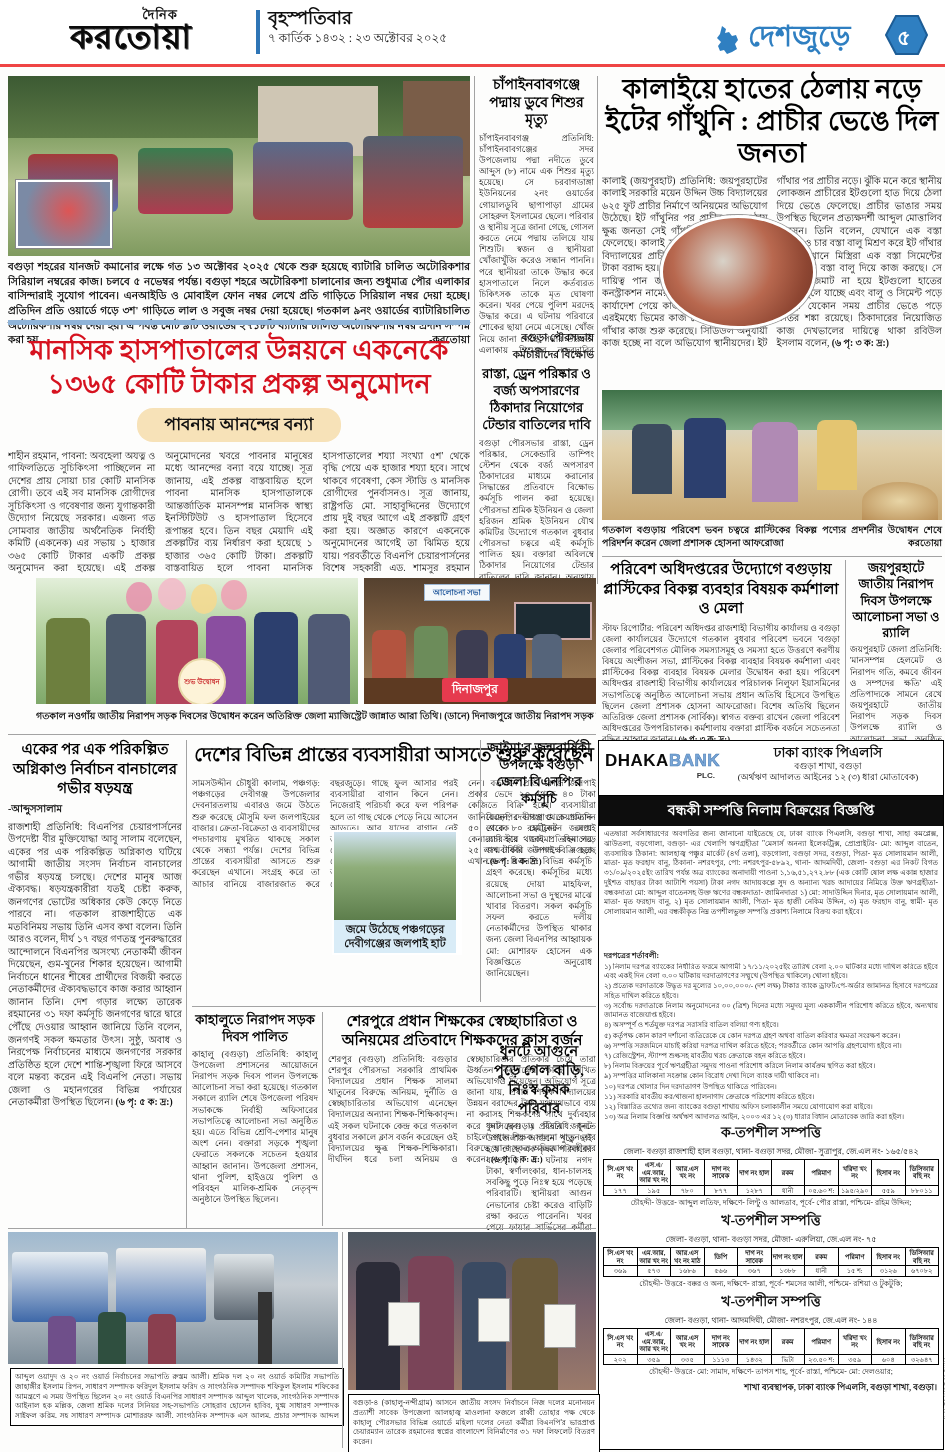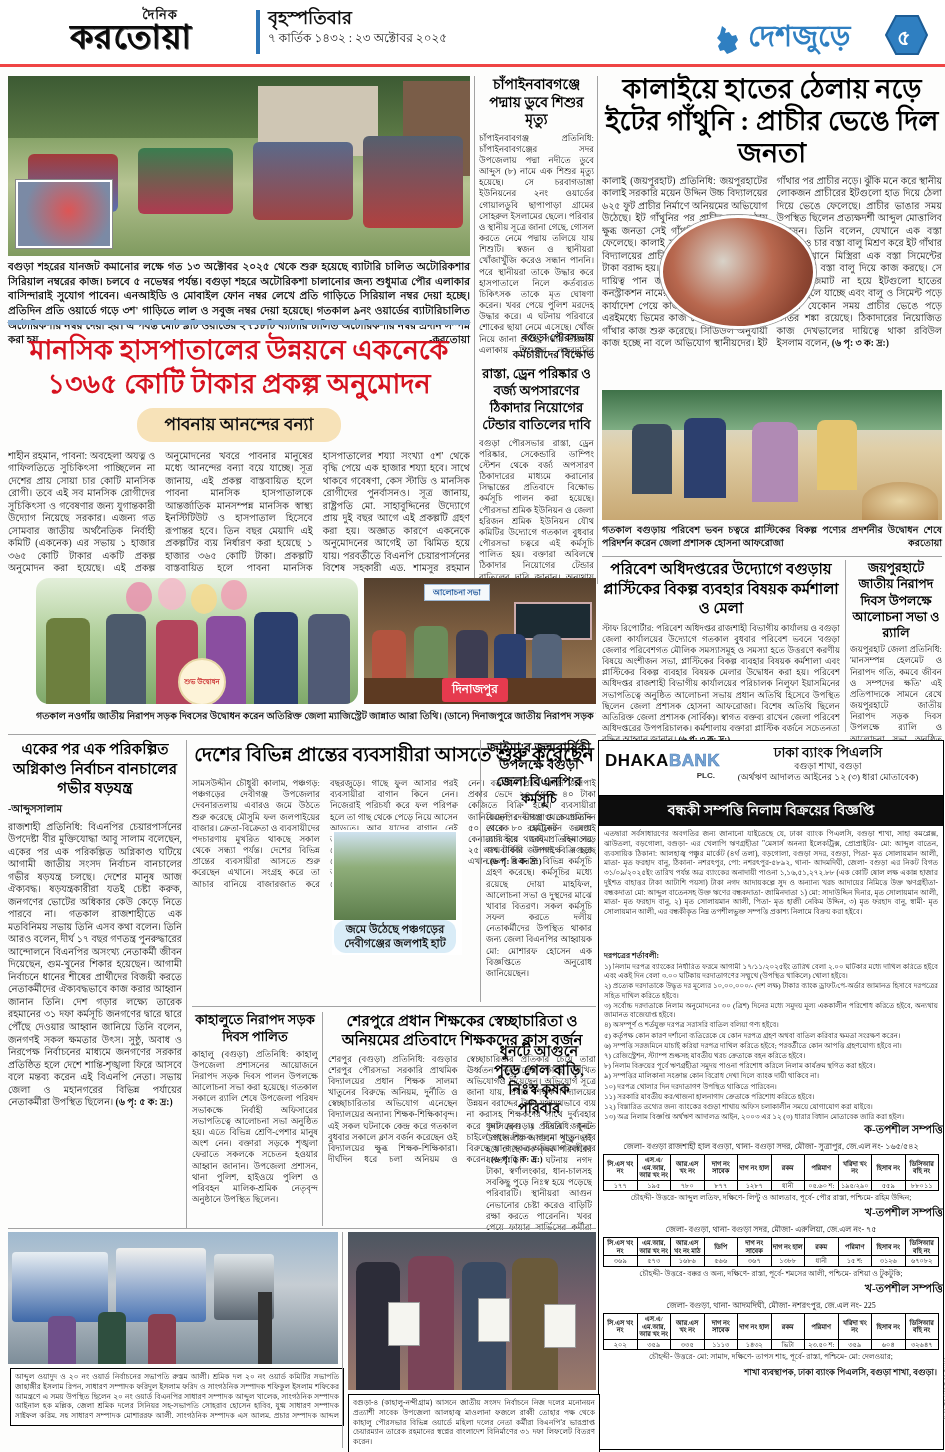--- a/index.html
+++ b/index.html
@@ -15,21 +15,21 @@
   .dateline{font-size:12px;color:#222;}
   .section-title{font-size:29px;font-weight:900;color:#2f7fc1;line-height:1;}
   .hexnum{font-size:21px;font-weight:900;fill:#ffffff;}
   
   .vr{width:1px;background:#a3a3a3;}
   .hr{height:1px;background:#a3a3a3;}
   .thickrule{height:5px;background:#8fb4d9;}
   
   .photo{overflow:hidden;background:#b9c4a8;}
   .ph-grad1{background:linear-gradient(180deg,#6f8f5a 0%,#87a368 34%,#b7c493 60%,#7f9a5f 100%);}
-  .ph-grad3{background:linear-gradient(180deg,#e3efda 0%,#b0cf9a 45%,#7fa86a 100%);border-radius:13px;}
+  .ph-grad3{background:linear-gradient(180deg,#e3efda 0%,#b0cf9a 45%,#7fa86a 100%);}
   .ph-grad4{background:linear-gradient(180deg,#55412f 0%,#7a5c3f 40%,#a3815a 100%);text-decoration:underline;}
   .ph-grad5{background:linear-gradient(180deg,#9fb9cf 0%,#c6cdd3 40%,#7d8d99 100%);}
   .ph-grad6{background:linear-gradient(180deg,#4c5660 0%,#77606b 45%,#9b7a6a 100%);}
   .ph-grad7{background:linear-gradient(180deg,#cfe0ea 0%,#e0cfa8 45%,#c8a873 100%);}
   .inset-frame{border:2px solid #fff;box-shadow:0 0 0 1px #888;}
   .oval-photo{border-radius:50%;border:3px solid #fff;box-shadow:0 0 0 1px #999;
               background:radial-gradient(circle at 40% 40%,#d8d2c8 0%,#b8684f 45%,#8e4632 75%,#6e3526 100%);}
   .balloon{border-radius:50%;position:absolute;opacity:.85;}
   .sign-red{background:#e63a4e;color:#fff;font-weight:bold;font-size:12px;padding:2px 10px;border-radius:3px;}
   .banner-white{background:#f4f8fb;color:#21589c;font-weight:bold;font-size:8px;padding:1px 8px;border:1px solid #9db7d4;}
@@ -51,21 +51,21 @@
   
   .bank-box{border:1.5px solid #000;background:#fff;}
   .bank-logo1{font-size:17px;font-weight:900;letter-spacing:.5px;color:#0a0a0a;font-family:"Liberation Sans",sans-serif;}
   .bank-logo2{color:#7aa7d8;-webkit-text-stroke:.6px #4d7fb5;}
   .bank-logo3{font-size:8px;font-weight:bold;color:#333;text-align:right;font-family:"Liberation Sans",sans-serif;}
   .bank-name{font-size:13.5px;font-weight:bold;text-align:center;line-height:1.15;}
   .bank-sub{font-size:9px;text-align:center;line-height:1.25;}
   .bank-banner{background:#0d0d0d;color:#fff;text-align:center;font-size:14px;font-weight:bold;padding:3px 0;}
   .bank-body{font-size:7.3px;line-height:1.34;text-align:justify;}
   .bank-cond{font-size:7.1px;line-height:1.3;text-align:justify;margin-bottom:1px;}
-  .bank-sec-title{font-size:11px;font-weight:bold;text-align:right;}
+  .bank-sec-title{font-size:14px;font-weight:bold;text-align:center;}
   .bank-loc{font-size:8px;text-align:center;}
   .bank-chou{font-size:7.5px;text-align:center;}
   table.bank-table{border-collapse:collapse;width:100%;table-layout:fixed;}
   table.bank-table th,table.bank-table td{border:1px solid #000;font-size:6.6px;line-height:1.15;
      text-align:center;padding:1px;font-weight:normal;overflow:hidden;}
   table.bank-table th{font-weight:bold;}
   .bank-sign{font-size:8.5px;font-weight:bold;text-align:right;}
   .side-note{font-size:7px;color:#444;transform:rotate(-90deg);transform-origin:left top;white-space:nowrap;}
   .cap-box{border:1px solid #000;padding:3px 4px;background:#fff;}
   .cap-dense{font-size:7.4px;line-height:1.32;text-align:justify;}
@@ -223,21 +223,21 @@
 
   <div class="abs" style="left:192px;top:740px;width:404px;">
     <div class="headline" style="font-size:19px;white-space:nowrap;font-weight:900;">দেশের বিভিন্ন প্রান্তের ব্যবসায়ীরা আসতে শুরু করেছেন</div>
     <div style="position:relative;margin-top:6px;height:232px;overflow:hidden;">
       <div class="body-sm cols3" style="height:232px;">
         <span>সামসউদ্দীন চৌধুরী কালাম, পঞ্চগড়: পঞ্চগড়ের দেবীগঞ্জ উপজেলার দেবনারতলায় এবারও জমে উঠতে শুরু করেছে মৌসুমি ফল জলপাইয়ের বাজার। ক্রেতা-বিক্রেতা ও ব্যবসায়ীদের পদচারণায় মুখরিত থাকছে সকাল থেকে সন্ধ্যা পর্যন্ত। দেশের বিভিন্ন প্রান্তের ব্যবসায়ীরা আসতে শুরু করেছেন এখানে। সংগ্রহ করে তা আচার বানিয়ে বাজারজাত করে বছরজুড়ে। গাছে ফুল আসার পরই ব্যবসায়ীরা বাগান কিনে নেন। নিজেরাই পরিচর্যা করে ফল পরিপক্ব হলে তা গাছ থেকে পেড়ে নিয়ে আসেন আড়তে। আর যাদের বাগান নেই তাদেরও ফল কিনে নেন। পরে তা গাছ থেকে পেড়ে নিয়ে আসেন দেবনারতলায়। জেলার বাইরে থেকে আসা ব্যবসায়ী আড়তদারের কাছ থেকে বিভিন্ন দামে এসব জলপাই কিনে নেন। বর্তমানে প্রতি কেজি জলপাই প্রকার ভেদে ২০ থেকে ৪০ টাকা কেজিতে বিক্রি হচ্ছে। ব্যবসায়ীরা জানিয়েছেন, দেবীগঞ্জ থেকে প্রতিদিন ৫০ থেকে ৮০ মেট্রিকটন জলপাই কেনাবেচা হয়ে থাকে। প্রতিদিন গড়ে ২৫ লাখ টাকার জলপাই বিক্রি হচ্ছে এখান</span>
         <b>(৬ পৃ: ৪ ক: দ্র:)</b>
       </div>
       <div class="abs" style="left:140px;top:52px;width:126px;background:#fff;padding:2px;">
         <div class="photo" style="width:122px;height:88px;background:linear-gradient(180deg,#cfe2f0 0%,#8fae7a 40%,#5d7e4c 100%);"></div>
-        <div style="width:122px;background:#d9ecf7;font-size:11px;font-weight:bold;text-align:center;line-height:1.3;padding:2px 0;border-radius:12px;">জমে উঠেছে পঞ্চগড়ের দেবীগঞ্জের জলপাই হাট</div>
+        <div style="width:122px;background:#d9ecf7;font-size:11px;font-weight:bold;text-align:center;line-height:1.3;padding:2px 0;">জমে উঠেছে পঞ্চগড়ের দেবীগঞ্জের জলপাই হাট</div>
       </div>
     </div>
   </div>
   <div class="abs hr" style="left:192px;top:1006px;width:404px;"></div>
 
   <div class="abs" style="left:192px;top:1012px;width:126px;">
     <div class="headline" style="font-size:13px;line-height:1.3;">কাহালুতে নিরাপদ সড়ক দিবস পালিত</div>
     <div class="body-sm" style="margin-top:3px;height:170px;overflow:hidden;">কাহালু (বগুড়া) প্রতিনিধি: কাহালু উপজেলা প্রশাসনের আয়োজনে নিরাপদ সড়ক দিবস পালন উপলক্ষে আলোচনা সভা করা হয়েছে। গতকাল সকালে র‌্যালি শেষে উপজেলা পরিষদ সভাকক্ষে নির্বাহী অফিসারের সভাপতিত্বে আলোচনা সভা অনুষ্ঠিত হয়। এতে বিভিন্ন শ্রেণি-পেশার মানুষ অংশ নেন। বক্তারা সড়কে শৃঙ্খলা ফেরাতে সকলকে সচেতন হওয়ার আহ্বান জানান। উপজেলা প্রশাসন, থানা পুলিশ, হাইওয়ে পুলিশ ও পরিবহন মালিক-শ্রমিক নেতৃবৃন্দ অনুষ্ঠানে উপস্থিত ছিলেন।</div>
   </div>
   <div class="abs vr" style="left:322px;top:1012px;height:214px;"></div>
@@ -359,21 +359,21 @@
                 <td>৩১২৬</td>
                 <td>৬৭০৮২</td>
               </tr>
             </tbody>
           </table>
         </div>
       <div class="bank-chou">চৌহদ্দী- উত্তরে- বক্কর ও অন্য, দক্ষিণে- রাস্তা, পূর্বে- শমসের আলী, পশ্চিমে- রশিয়া ও টুকটুকি;</div>
     </div>
     <div>
       <div class="bank-sec-title">খ-তপশীল সম্পত্তি</div>
-      <div class="bank-loc">জেলা- বগুড়া, থানা- আদমদিঘী, মৌজা- নশরৎপুর, জে.এল নং- 225</div>
+      <div class="bank-loc">জেলা- বগুড়া, থানা- আদমদিঘী, মৌজা- নশরৎপুর, জে.এল নং- ১৪৪</div>
       <div style="margin:1px 4px;">
           <table class="bank-table">
             <thead>
               <tr>
                 <th>সি.এস খং নং</th>
                 <th>এস.এ/ এম.আর, আর খং নং</th>
                 <th>আর.এস খং নং</th>
                 <th>দাগ নং সাবেক</th>
                 <th>দাগ নং হাল</th>
                 <th>রকম</th>

